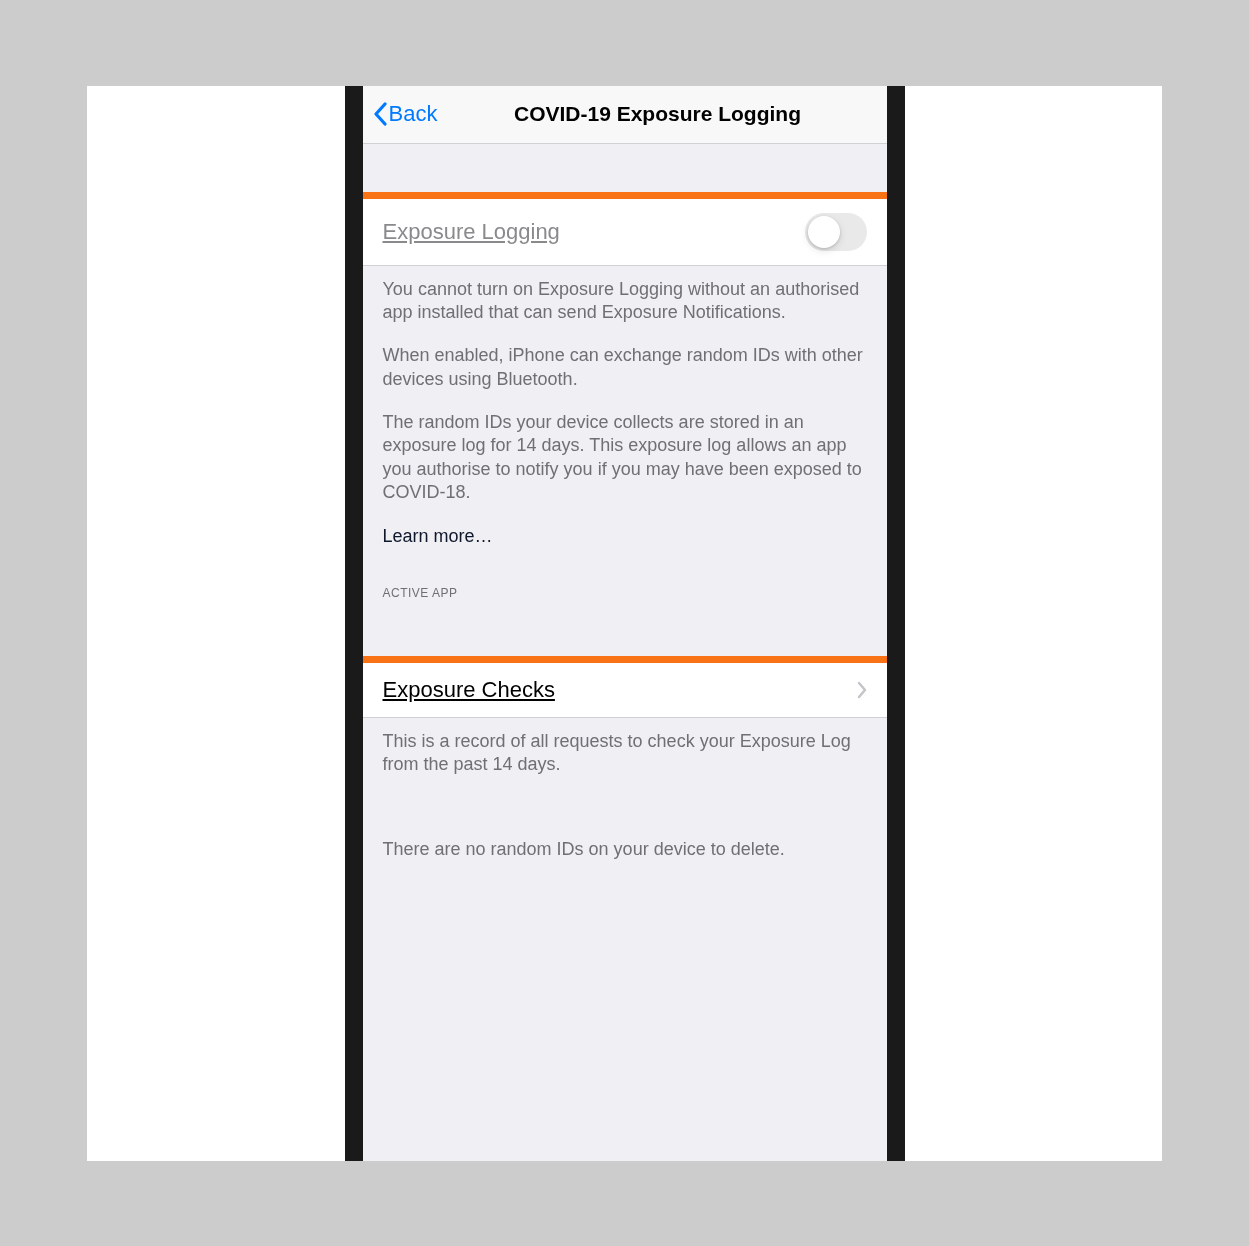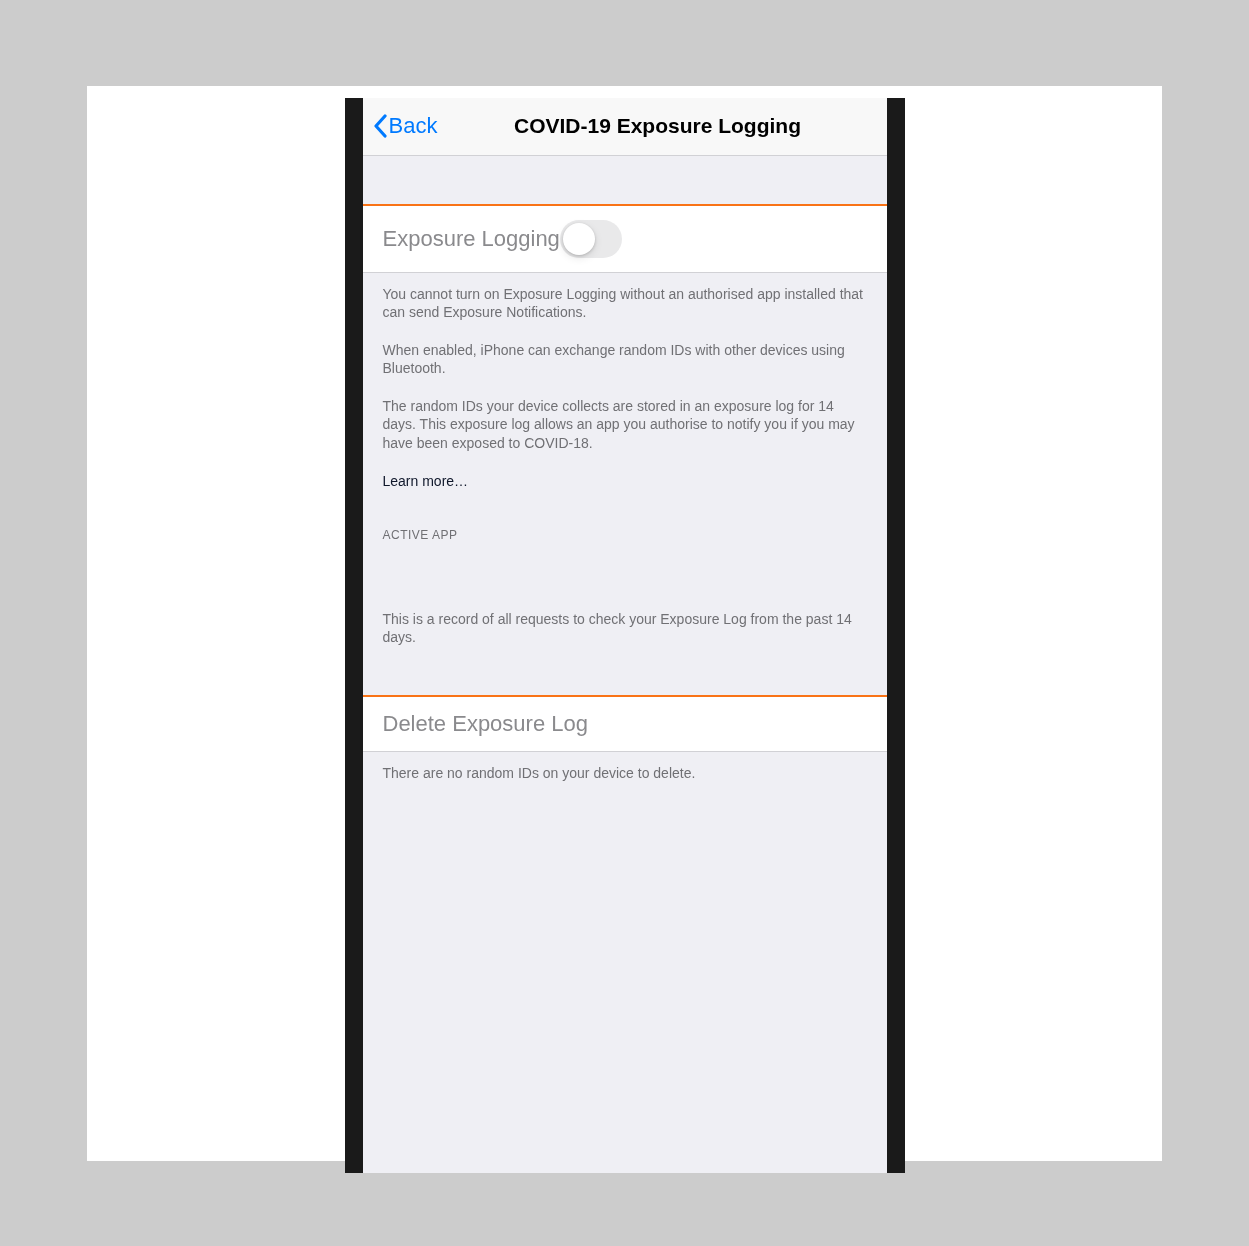--- a/index.html
+++ b/index.html
@@ -12,21 +12,21 @@
     align-items: center;
     justify-content: center;
   }
   .outer-frame {
     background: #ffffff;
     width: 1075px;
     height: 1075px;
     display: flex;
     align-items: flex-start;
     justify-content: center;
-    padding-top: 12px;
+    padding-top: 0;
   }
   .phone-wrap {
     background: #1a1a1a;
     width: 560px;
     height: 1075px;
     padding: 0 18px;
   }
   .screen {
     background: #efeff4;
     width: 100%;
@@ -71,26 +71,28 @@
     display: inline-block;
     pointer-events: none;
   }
 
   
   .group-gap {
     height: 48px;
   }
   .cell {
     background: #ffffff;
-    border-top: 2px solid #f97316;
+    border-top: 7px solid #f97316;
     border-bottom: 1px solid #d1d1d5;
     padding: 14px 20px;
     display: flex;
     align-items: center;
+    justify-content: space-between;
     font-size: 22px;
+    text-decoration: underline;
   }
   .cell.gray-label {
     color: #8a8a8d;
   }
   .cell.black-label {
     color: #000;
   }
   .cell.nav {
     cursor: pointer;
   }
@@ -109,21 +111,21 @@
     width: 32px;
     height: 32px;
     background: #ffffff;
     border-radius: 50%;
     box-shadow: 0 1px 3px rgba(0,0,0,0.18), 0 3px 8px rgba(0,0,0,0.10);
   }
 
   .footer-text {
     padding: 12px 20px 0 20px;
     color: #707074;
-    font-size: 14px;
+    font-size: 18px;
     line-height: 1.3;
   }
   .footer-text p { margin-bottom: 20px; }
   .footer-text p:last-child { margin-bottom: 0; }
   .learn-more {
     color: #0f172a;
     cursor: pointer;
     display: inline-block;
     margin-bottom: 8px;
   }
@@ -174,28 +176,31 @@
         <p>You cannot turn on Exposure Logging without an authorised app installed that can send Exposure Notifications.</p>
         <p>When enabled, iPhone can exchange random IDs with other devices using Bluetooth.</p>
         <p>The random IDs your device collects are stored in an exposure log for 14 days. This exposure log allows an app you authorise to notify you if you may have been exposed to COVID-18.</p>
         <span class="learn-more">Learn more…</span>
       </div>
 
       <div class="section-header">ACTIVE APP</div>
 
       <div style="height:48px"></div>
 
+      <div class="cell black-label nav">
+        <span>Exposure Checks</span>
+        <svg class="chevron-right" viewBox="0 0 10 18">
+          <polyline points="2,2 8,9 2,16" fill="none" stroke="#c5c5c9" stroke-width="2.5" stroke-linecap="round" stroke-linejoin="round"></polyline>
+        </svg>
+      </div>
       <div class="footer-text">
         <p style="margin-bottom:11px">This is a record of all requests to check your Exposure Log from the past 14 days.</p>
       </div>
 
       <div style="height:38px"></div>
 
-      <div class="cell gray-label">
-        <span>Delete Exposure Log</span>
-      </div>
       <div class="footer-text">
         <p style="margin-bottom:0">There are no random IDs on your device to delete.</p>
       </div>
 
     </div>
   </div>
 </div>
 
 </body></html>

